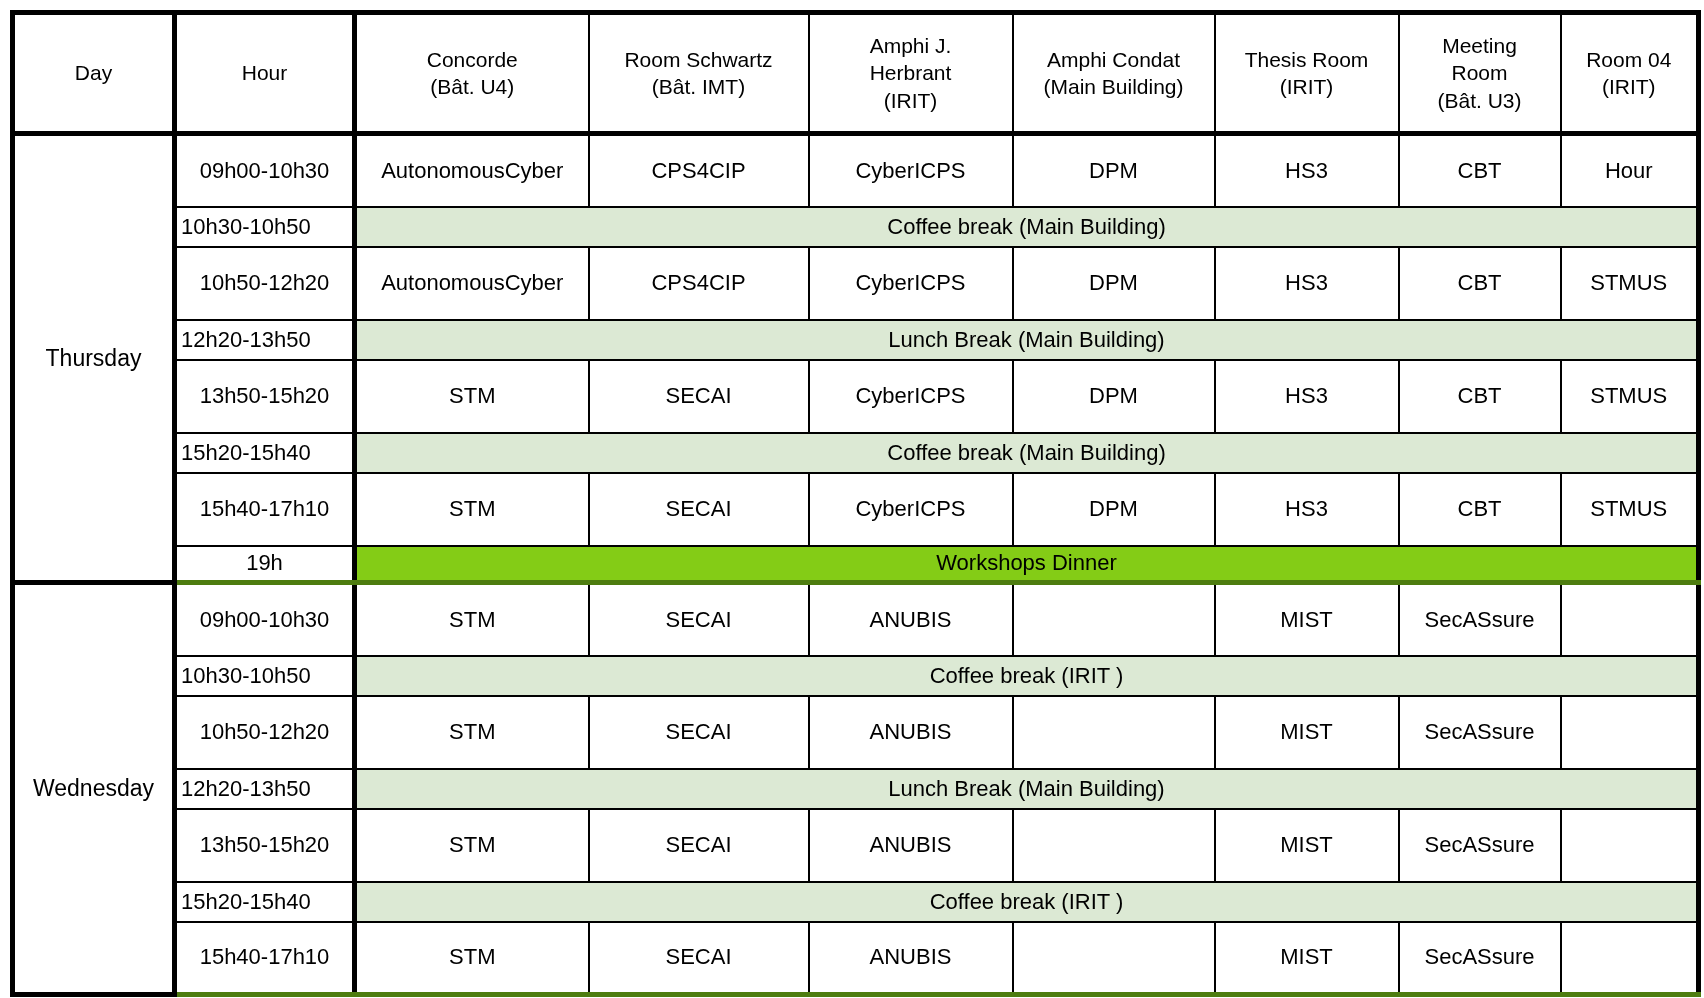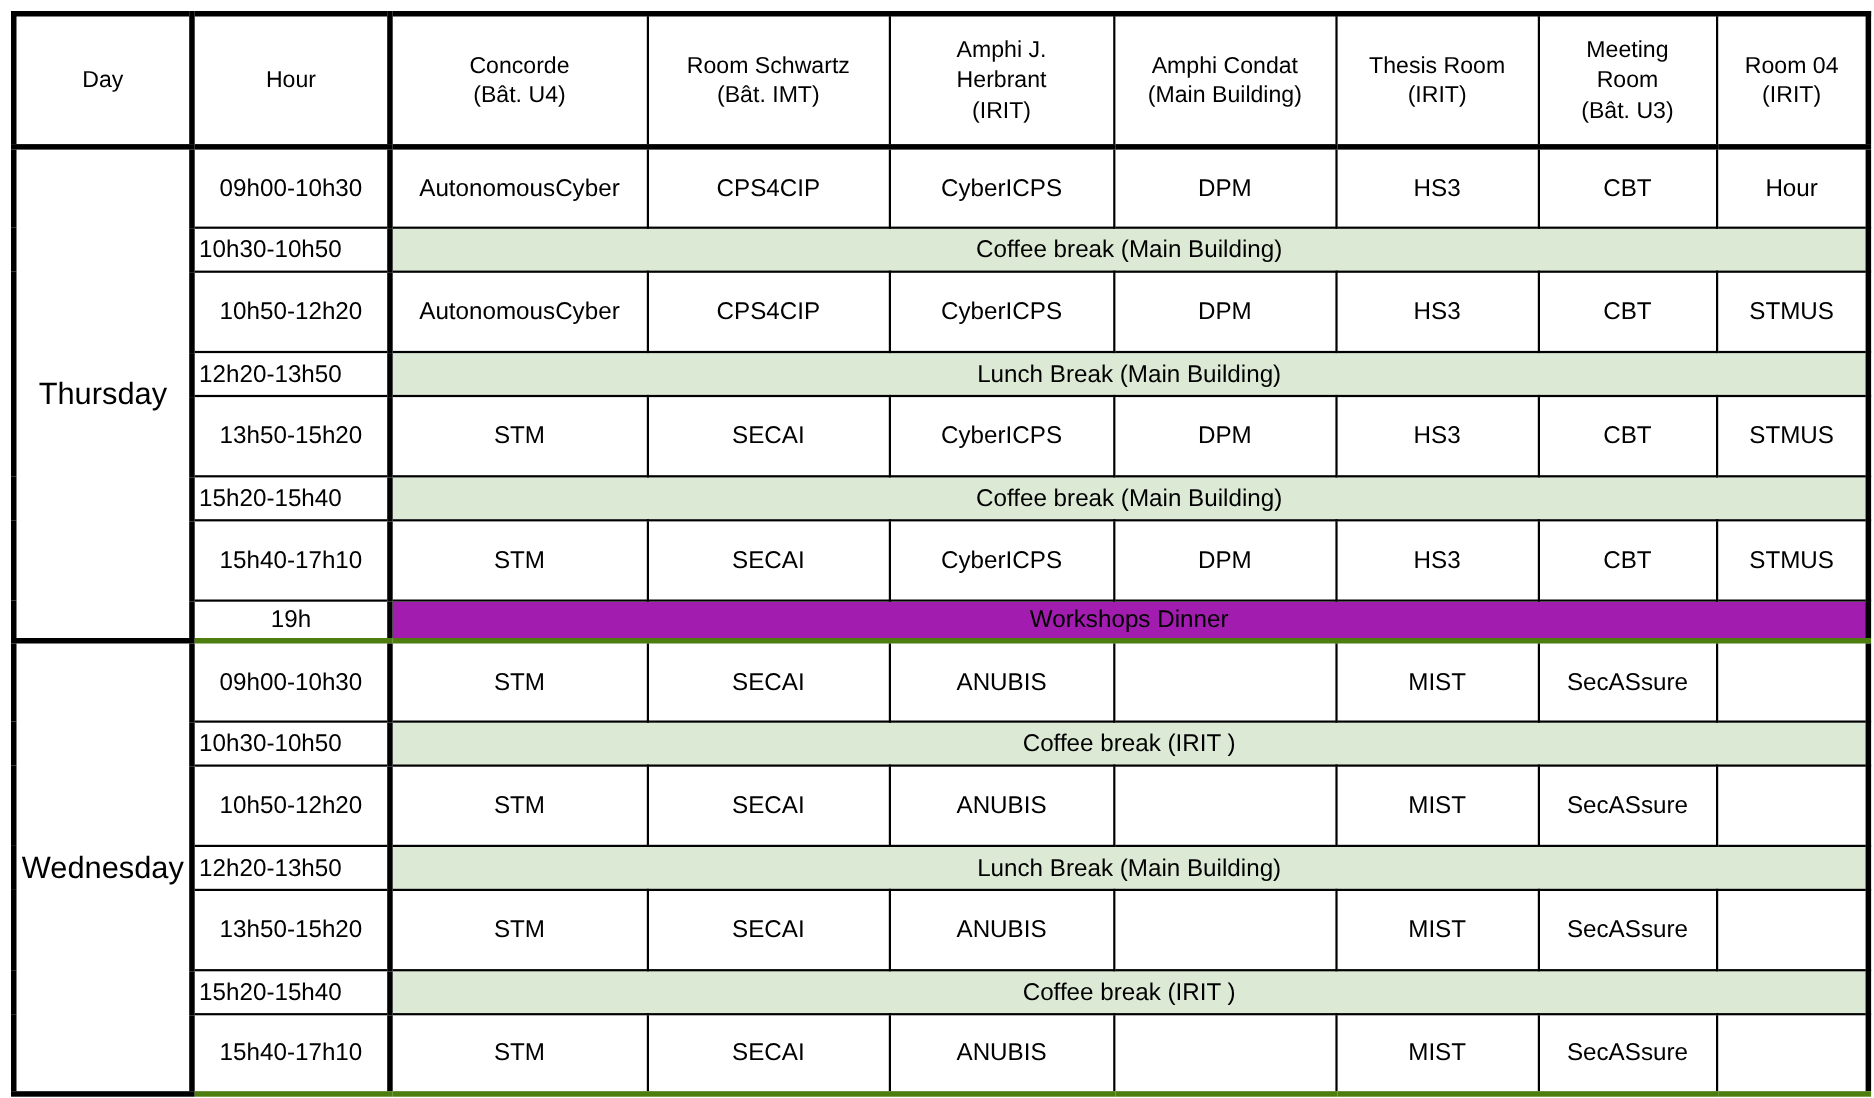--- a/index.html
+++ b/index.html
@@ -32,21 +32,21 @@
   th {
     font-weight: 400;
     font-size: 21px;
     line-height: 1.3;
     white-space: pre-line;
     border-bottom: 5px solid #000;
   }
   td { font-size: 22px; font-weight: 400; }
   .thick-left { border-left: 5px solid #000; }
   .day-cell {
-    font-size: 28px;
+    font-size: 23px;
     border-bottom: 5px solid #000;
   }
   .day-last td { border-bottom: 5px solid #4d7c0f; }
   .row-session { height: 73px; }
   .row-break  { height: 40px; }
   .row-dinner { height: 37px; }
   .hour-left { text-align: left; padding-left: 4px; }
   
   col.c-day { width: 162px; }
   col.c-hour { width: 180px; }
@@ -144,21 +144,21 @@
         <td class="thick-left">STM</td>
         <td>SECAI</td>
         <td>CyberICPS</td>
         <td>DPM</td>
         <td>HS3</td>
         <td>CBT</td>
         <td>STMUS</td>
       </tr>
       <tr class="row-break row-dinner day-last">
         <td class="thick-left">19h</td>
-        <td colspan="7" class="thick-left" style="background: #a21caf; margin-top: 36px;">Workshops Dinner</td>
+        <td colspan="7" class="thick-left" style="background: #84cc16; margin-top: 36px;">Workshops Dinner</td>
       </tr>
       <tr class="row-session">
         <td rowspan="7" class="day-cell">Wednesday</td>
         <td class="thick-left">09h00-10h30</td>
         <td class="thick-left">STM</td>
         <td>SECAI</td>
         <td>ANUBIS</td>
         <td></td>
         <td>MIST</td>
         <td>SecASsure</td>

